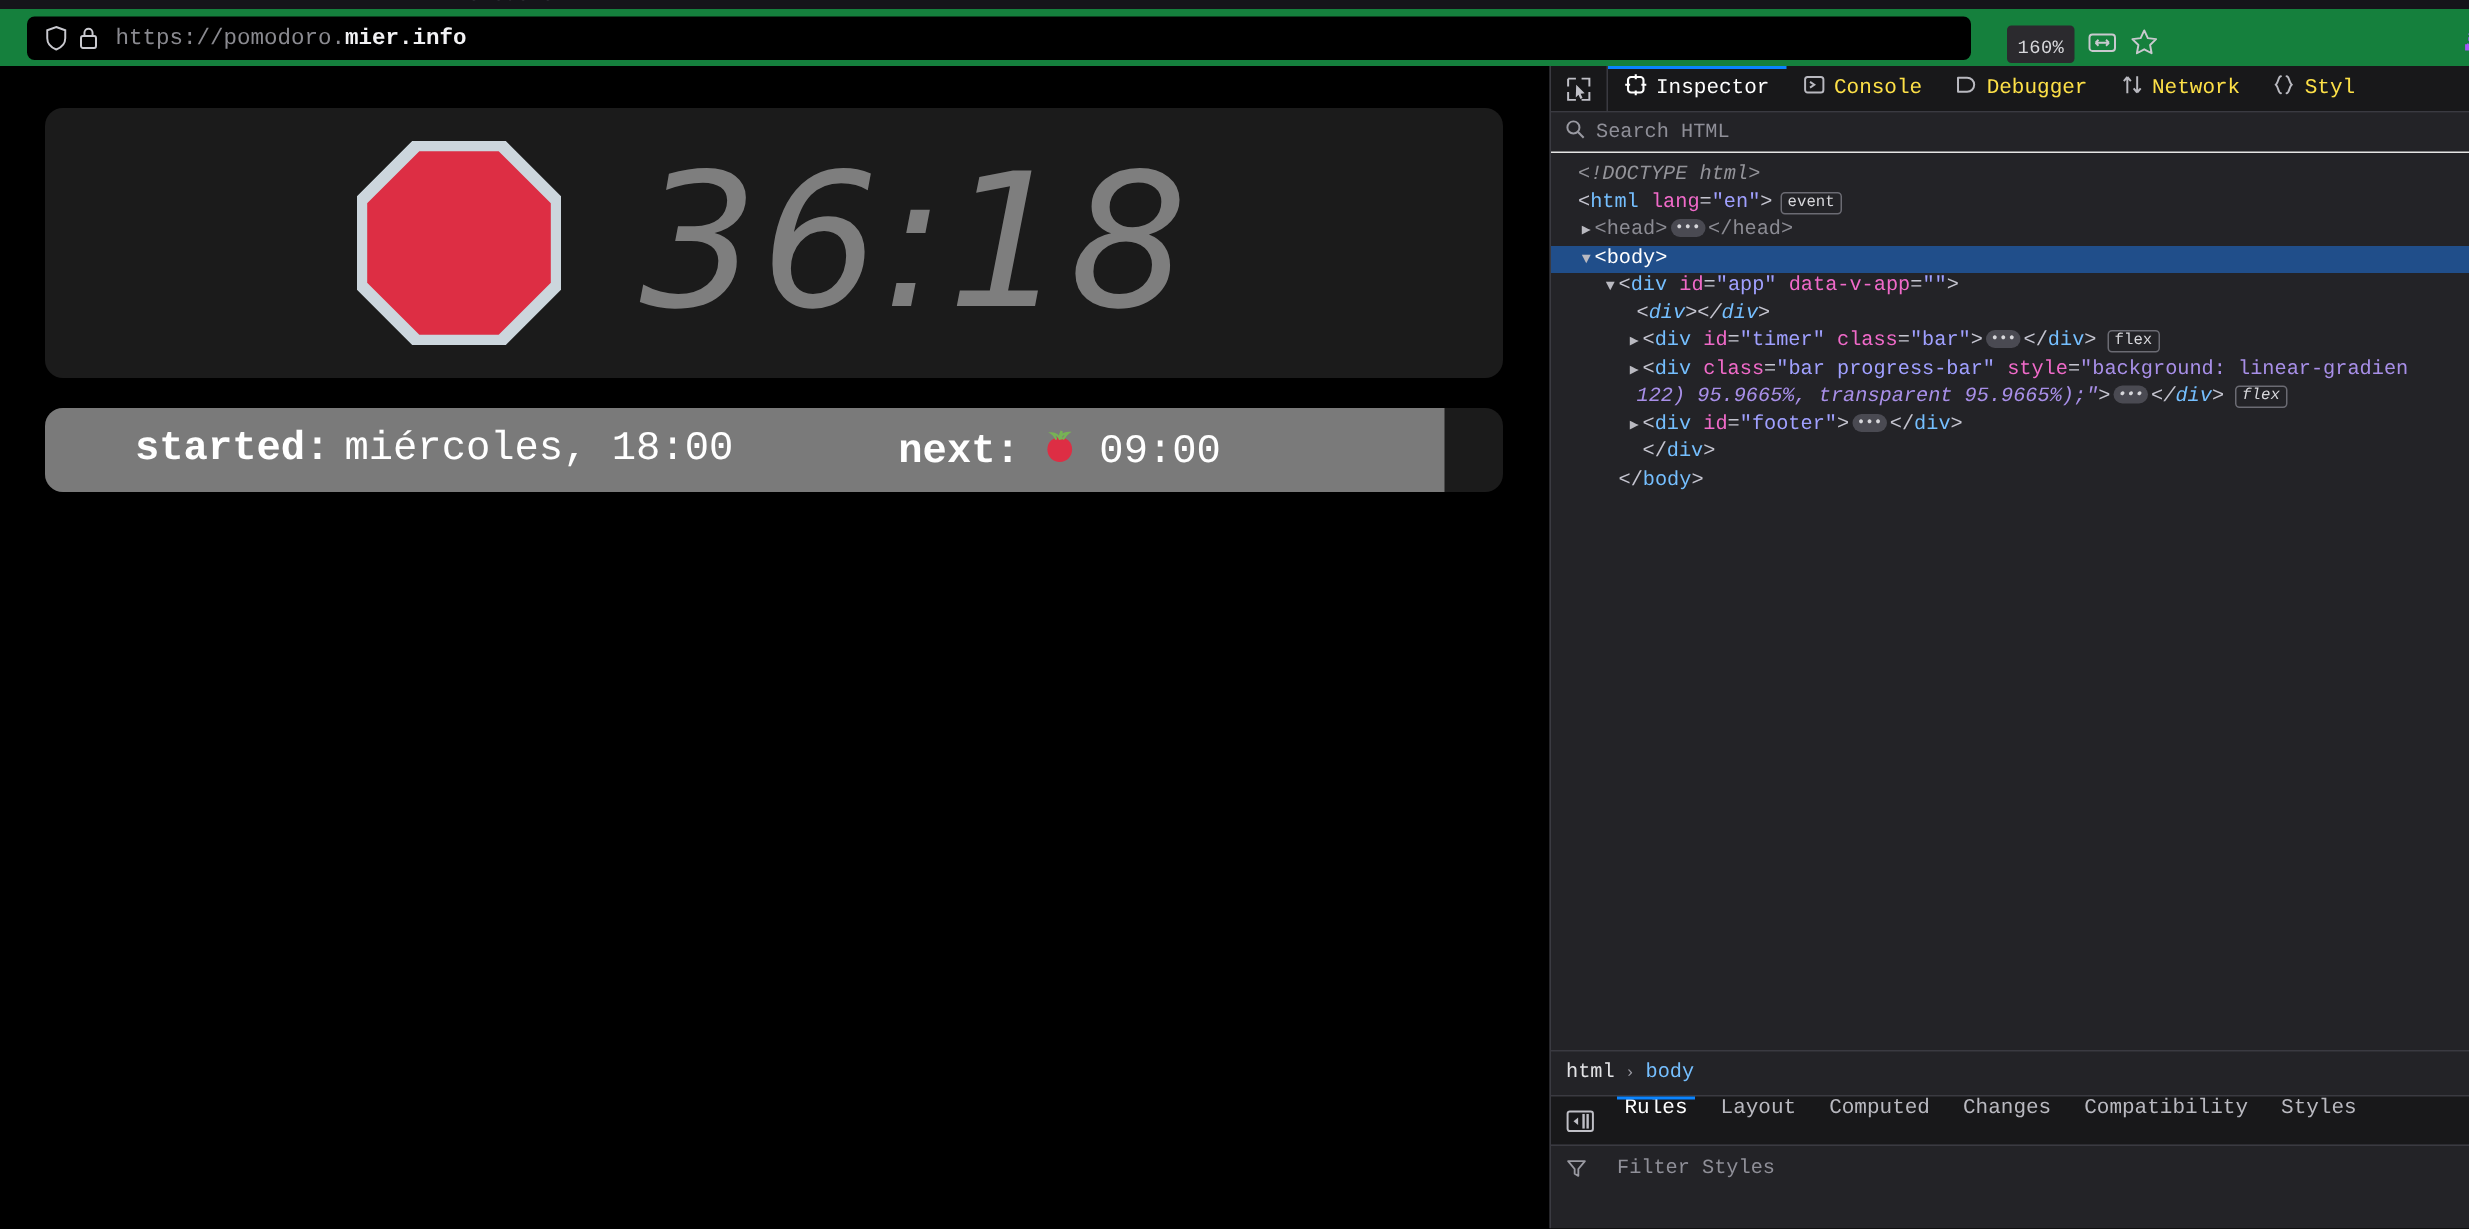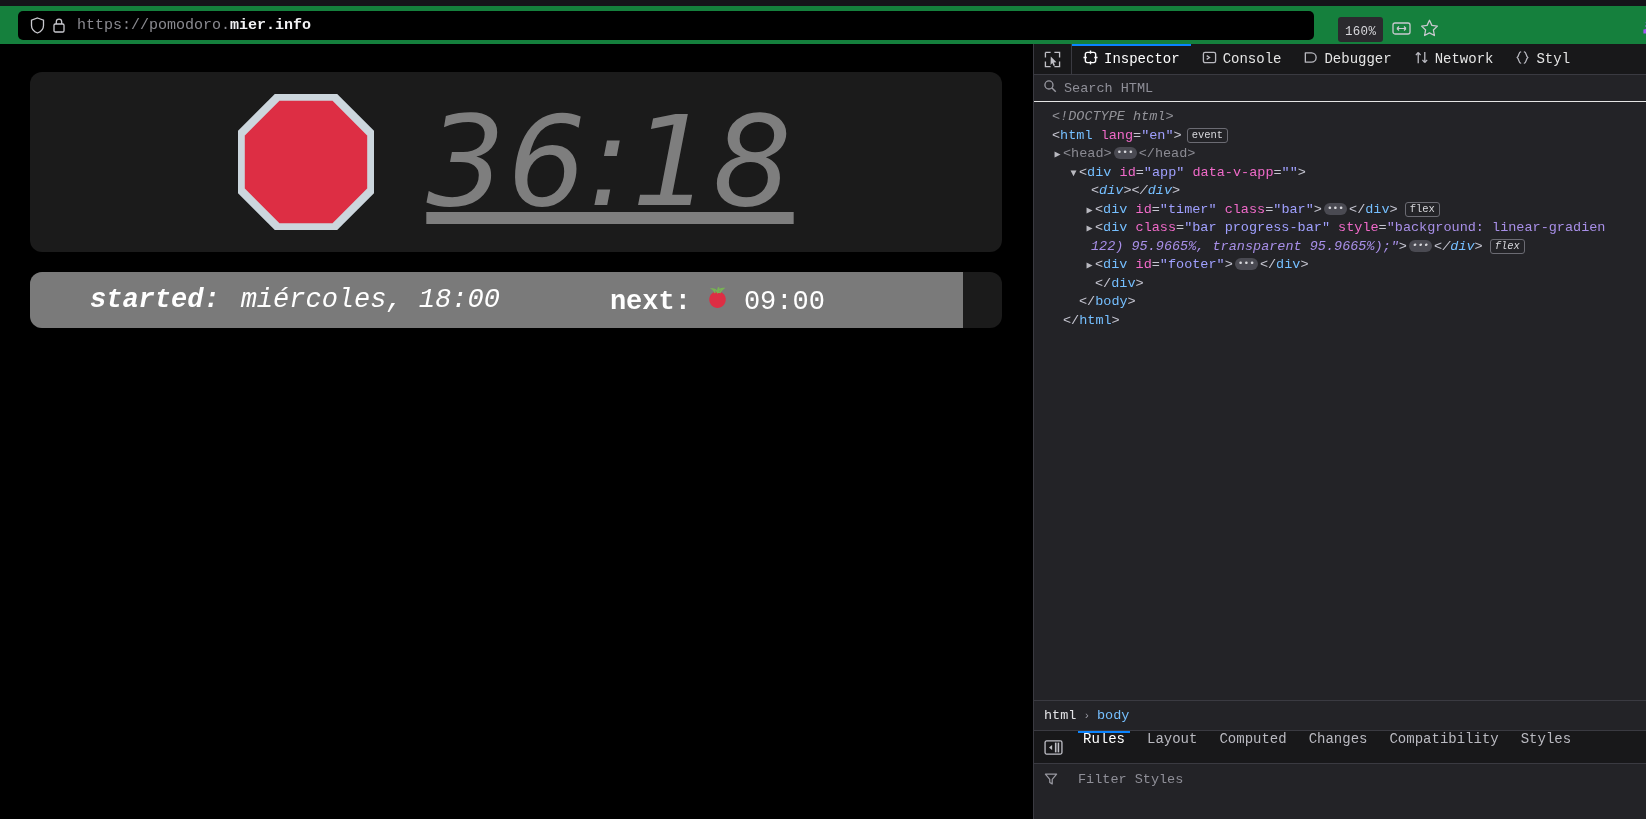--- a/index.html
+++ b/index.html
@@ -58,60 +58,59 @@
     background: #1b1b1b; border-radius: 12px;
     display: flex; align-items: center; justify-content: center; gap: 52px;
   }
   .stop-emoji { font-size: 124px; line-height: 1; }
   .stop-svg { display: block; }
   .timer-digits {
     font-family: "DejaVu Sans", sans-serif;
     font-style: italic; font-weight: 300;
     font-size: 124px; line-height: 1; color: #7e7e7e;
     letter-spacing: 2px;
-    text-decoration: underline;
   }
   .progress-bar {
     position: absolute; left: 30px; top: 228px; width: 972px; height: 56px;
     border-radius: 12px; overflow: hidden; background: #1b1b1b;
     display: flex; align-items: center;
   }
   .progress-fill {
     position: absolute; left: 0; top: 0; height: 100%;
     background: #7a7a7a;
   }
   .progress-content {
     position: relative; z-index: 2;
     width: 100%; display: flex; align-items: center;
     font-family: "Liberation Mono", monospace; font-size: 27px; color: #fff;
     padding: 0 0 0 60px; white-space: nowrap;
   }
   .progress-content .lbl { font-weight: 700; }
   .progress-content .val { font-weight: 400; }
-  .seg-started { display: flex; align-items: flex-end; gap: 21px; font-style: italic; }
+  .seg-started { display: flex; align-items: flex-end; gap: 10px; }
   .seg-next { display: flex; align-items: flex-end; gap: 13px; margin-left: 110px; }
   .tomato { font-size: 26px; line-height: 1; }
 
   
   .devtools {
     position: absolute; left: 1033px; top: 44px; width: 613px; height: 775px;
     background: #232327; border-left: 1px solid #3a3a41;
   }
   .dt-toolbar {
     position: relative; height: 31px; background: #18181a;
     display: flex; align-items: stretch; border-bottom: 1px solid #3a3a41;
   }
   .dt-picker {
     width: 38px; display: flex; align-items: center; justify-content: center;
     border-right: 1px solid #3a3a41;
   }
   .dt-tabs { display: flex; align-items: stretch; }
   .dt-tab {
     display: flex; align-items: center; gap: 6px;
-    padding: 0 11px; color: #e5e5e5;
+    padding: 0 11px; color: #fde047;
     font-family: "Liberation Mono", monospace; font-size: 14px;
     position: relative; white-space: nowrap;
   }
   .dt-tab.active { color: #fff; }
   .dt-tab.active::before {
     content: ""; position: absolute; left: 0; right: 0; top: 0; height: 2px;
     background: #0a84ff;
   }
   .dt-search {
     height: 27px; background: #232327; border-bottom: 1px solid #e5e5e5;
@@ -340,20 +339,23 @@
       <div class="node ind1">
         <span class="doctype">&lt;!DOCTYPE html&gt;</span>
       </div>
       <div class="node ind1">
         <span class="punct">&lt;</span><span class="tagname">html</span>
         <span class="attr">lang</span><span class="punct">=</span><span class="attrv">"en"</span><span class="punct">&gt;</span><span class="badge-ev">event</span>
       </div>
       <div class="node ind1 grayline">
         <span class="tw">▶</span><span>&lt;head&gt;</span><span class="ellip">•••</span><span>&lt;/head&gt;</span>
       </div>
+      <div class="node ind1 sel">
+        <span class="tw">▼</span><span class="punct" style="color:#fff">&lt;body&gt;</span>
+      </div>
       <div class="node ind2">
         <span class="tw">▼</span><span class="punct">&lt;</span><span class="tagname">div</span>
         <span class="attr">id</span><span class="punct">=</span><span class="attrv">"app"</span>
         <span class="attr">data-v-app</span><span class="punct">=</span><span class="attrv">""</span><span class="punct">&gt;</span>
       </div>
       <div class="node ind4">
         <span class="tw e">▶</span><span class="punct" style="color:#c5c5d0"><span class="punct">&lt;</span><span class="tagname">div</span><span class="punct">&gt;&lt;/</span><span class="tagname">div</span><span class="punct">&gt;</span></span>
       </div>
       <div class="node ind3">
         <span class="tw">▶</span><span class="punct">&lt;</span><span class="tagname">div</span>
@@ -370,23 +372,20 @@
       </div>
       <div class="node ind3">
         <span class="tw">▶</span><span class="punct">&lt;</span><span class="tagname">div</span>
         <span class="attr">id</span><span class="punct">=</span><span class="attrv">"footer"</span><span class="punct">&gt;</span><span class="ellip">•••</span><span class="punct">&lt;/</span><span class="tagname">div</span><span class="punct">&gt;</span>
       </div>
       <div class="node ind3">
         <span class="tw e">▶</span><span class="punct">&lt;/</span><span class="tagname">div</span><span class="punct">&gt;</span>
       </div>
       <div class="node ind2">
         <span class="tw e">▶</span><span class="punct">&lt;/</span><span class="tagname">body</span><span class="punct">&gt;</span>
-      </div>
-      <div class="node ind1">
-        <span class="tw e">▶</span><span class="punct">&lt;/</span><span class="tagname">html</span><span class="punct">&gt;</span>
       </div>
     </div>
 
     <div class="dt-breadcrumb">
       <span class="crumb-html">html</span>
       <span class="crumb-sep">›</span>
       <span class="crumb-body">body</span>
     </div>
 
     <div class="dt-subtabs">

